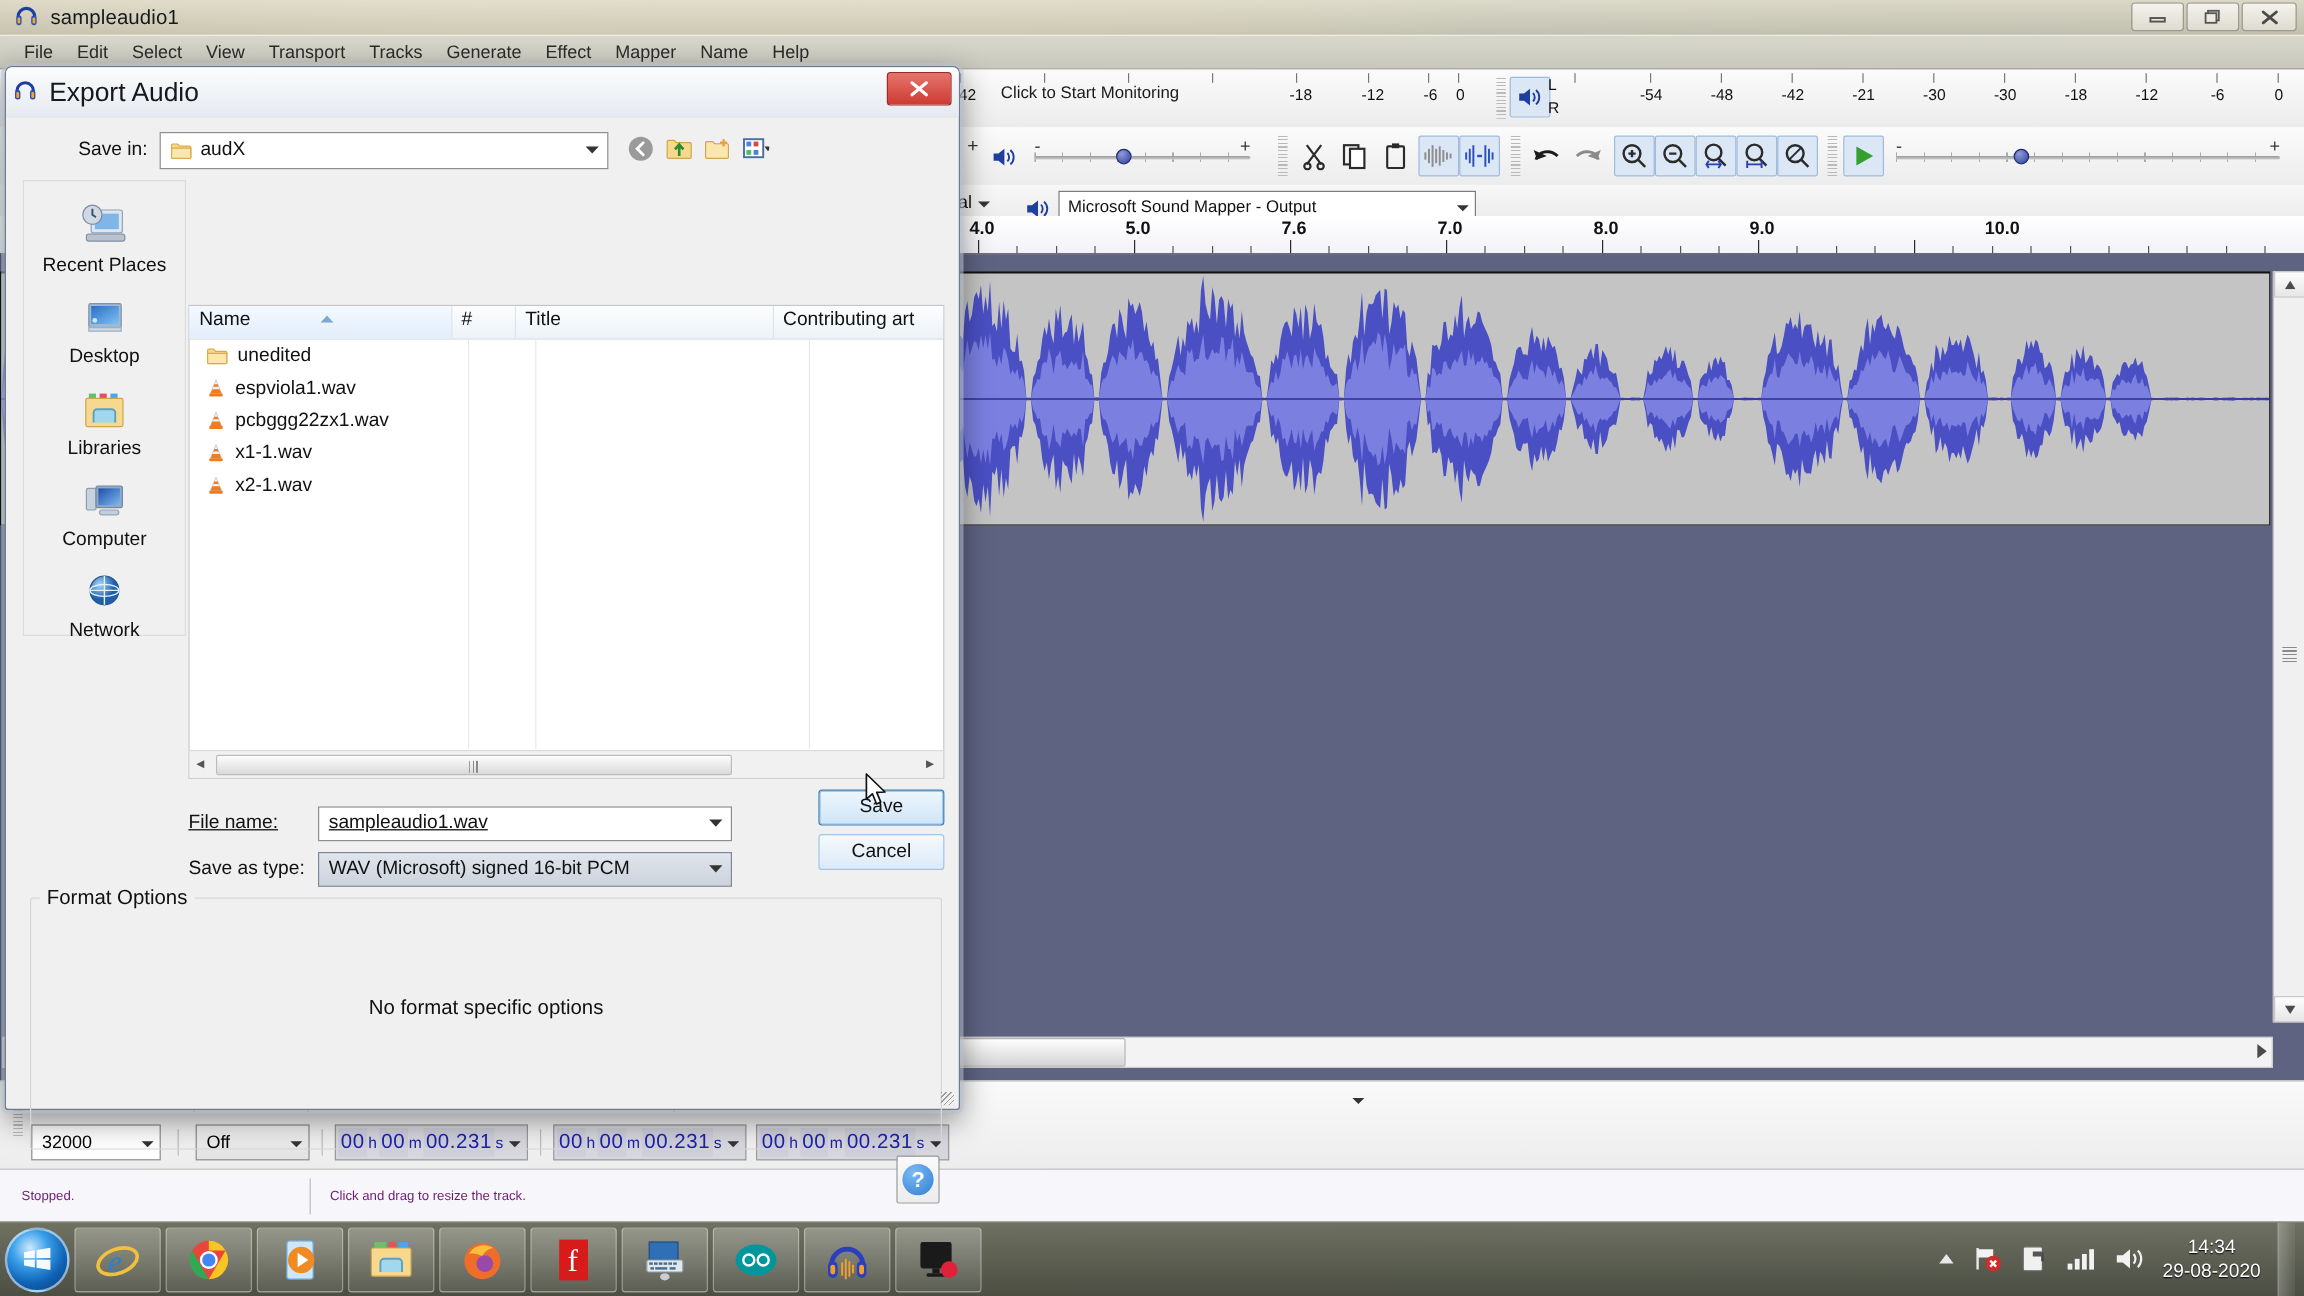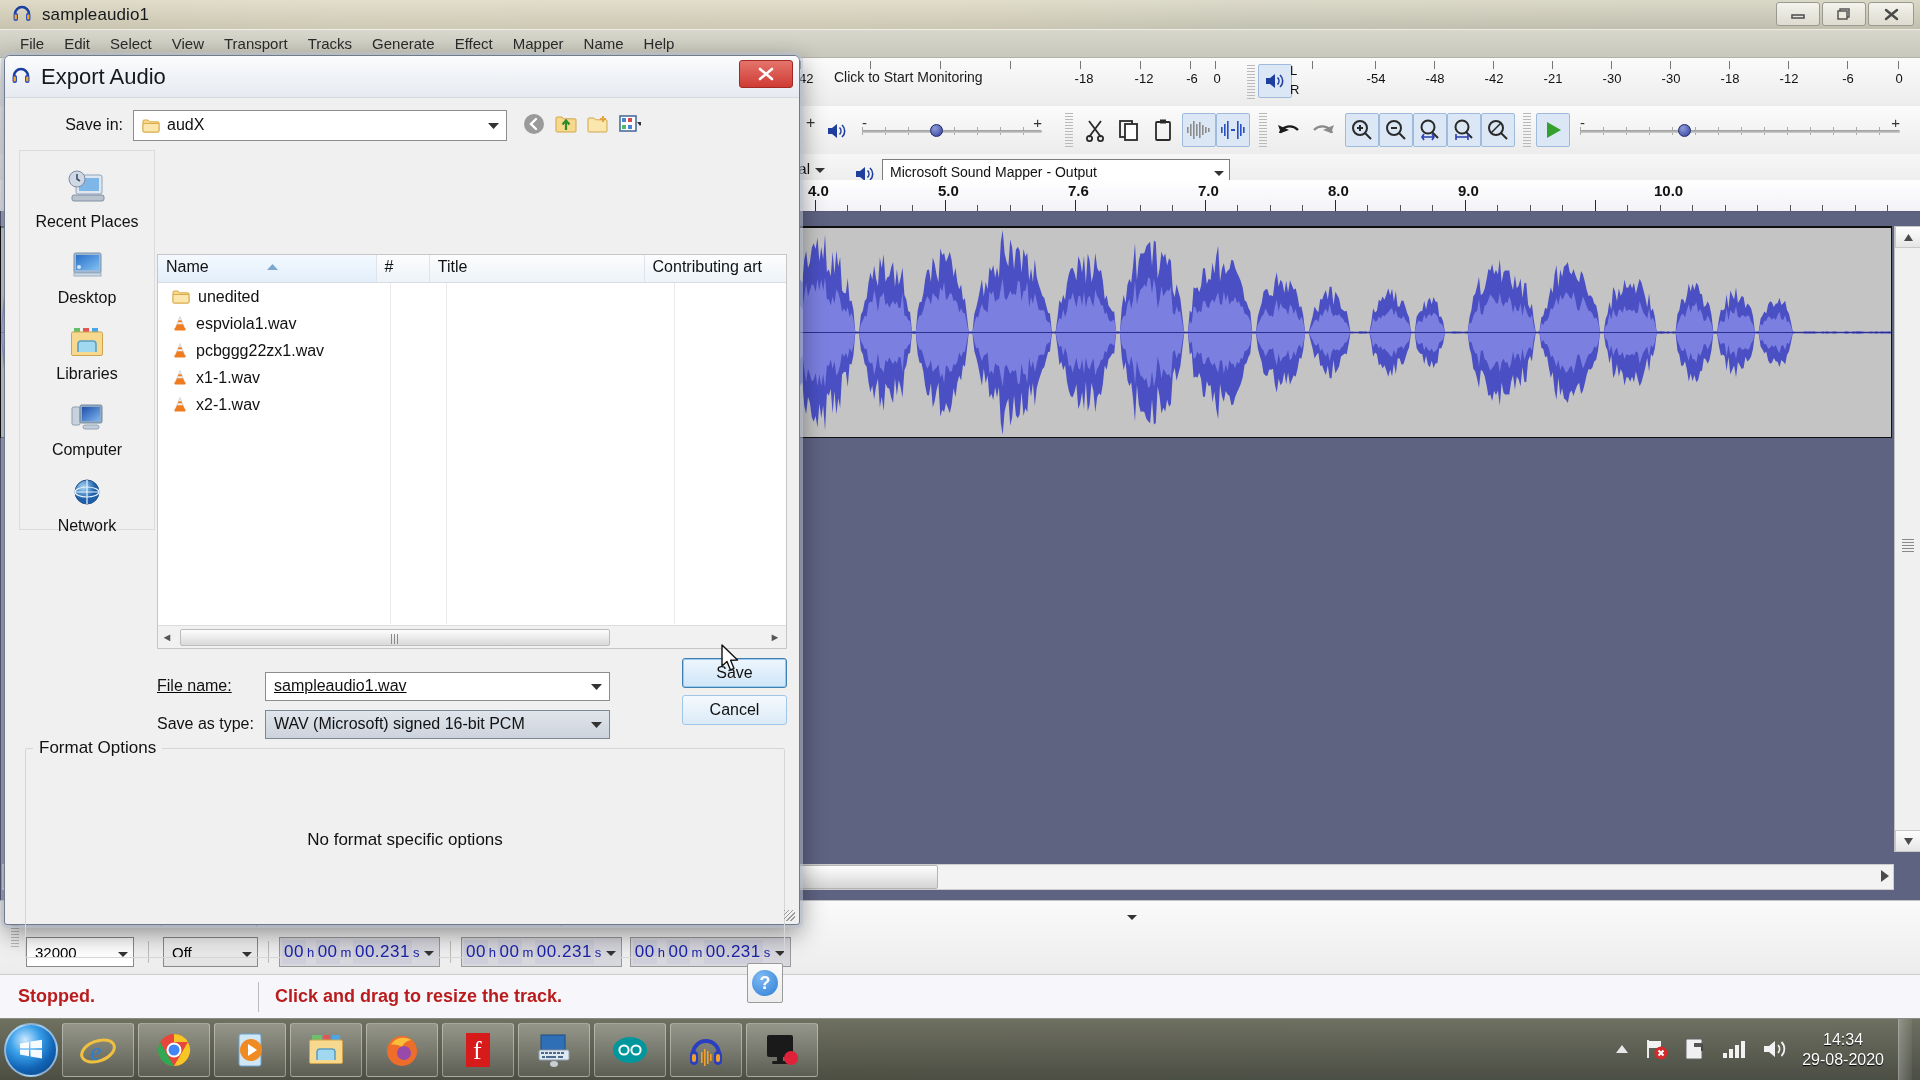--- a/index.html
+++ b/index.html
@@ -162,21 +162,21 @@
     display:flex; align-items:center; font-size:17px; color:#1b22a8;
     font-family:"Liberation Sans", sans-serif; letter-spacing:.5px; padding:0 2px;
   }
   .tfdigit { background:#cfcfdc; margin:0 0px; padding:2px 2px; }
   .tfunit  { padding:2px 1px; font-size:13px; }
   .statusbar {
     position:absolute; left:0; top:974px; width:1920px; height:44px;
     background:#f7f7fb; border-top:1px solid #cccccc;
     display:flex; align-items:center;
   }
-  .status-seg { font-size:18px; color:#b91c1c;font-weight:bold; }
+  .status-seg { font-size:11px; color:#701a75; }
 
   
   #dialog {
     position:absolute; left:4px; top:55px; width:796px; height:870px;
     background:#f0f0f0;
     border:1px solid #6f7a8c;
     border-radius:6px 6px 3px 3px;
     box-shadow:0 0 0 3px rgba(185,195,210,.55), 0 8px 26px rgba(0,0,0,.45);
   }
   .dlg-titlebar {

